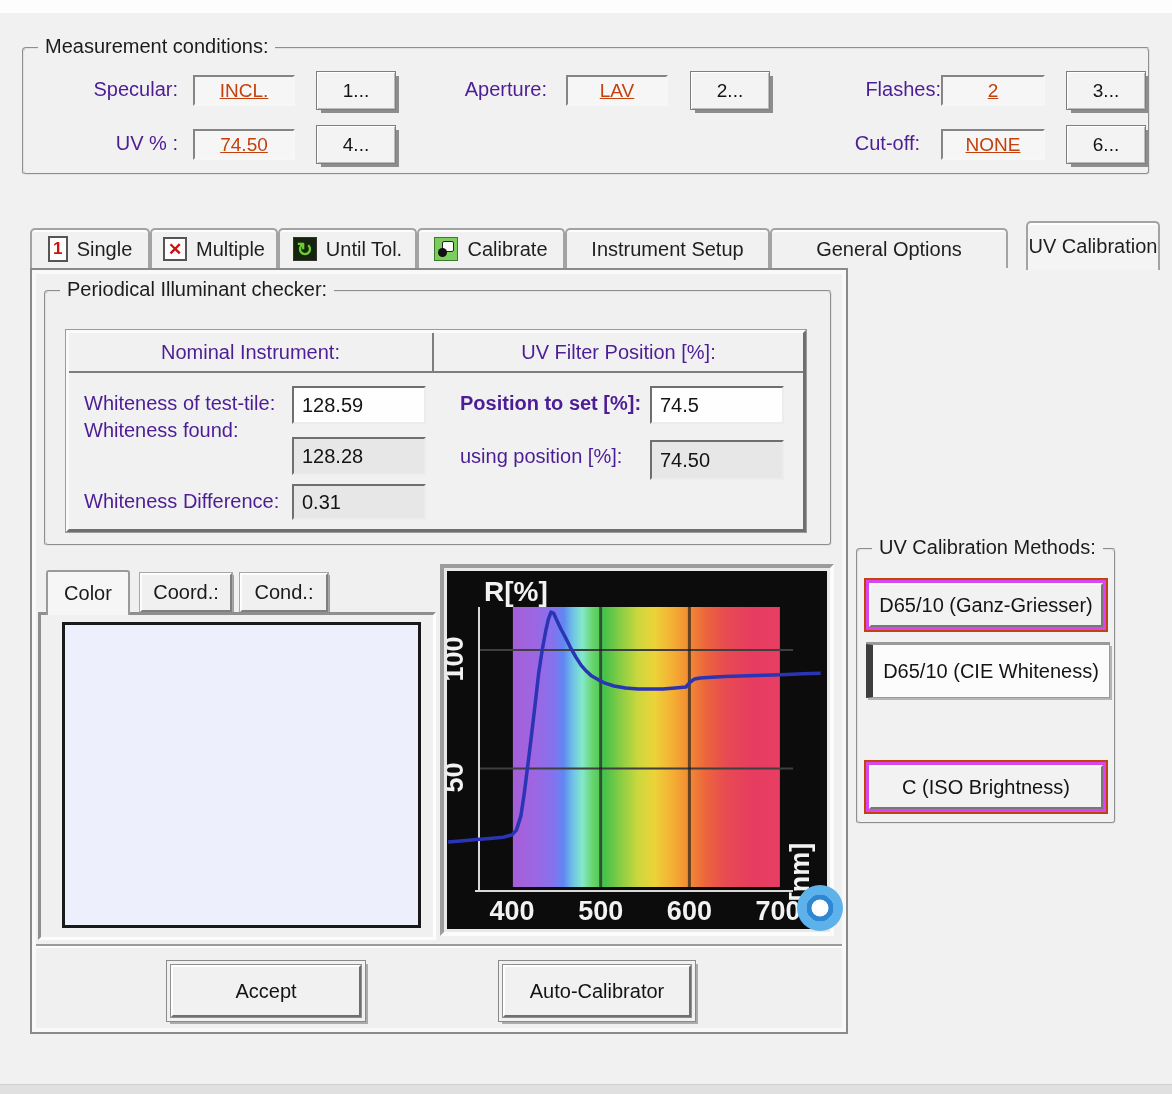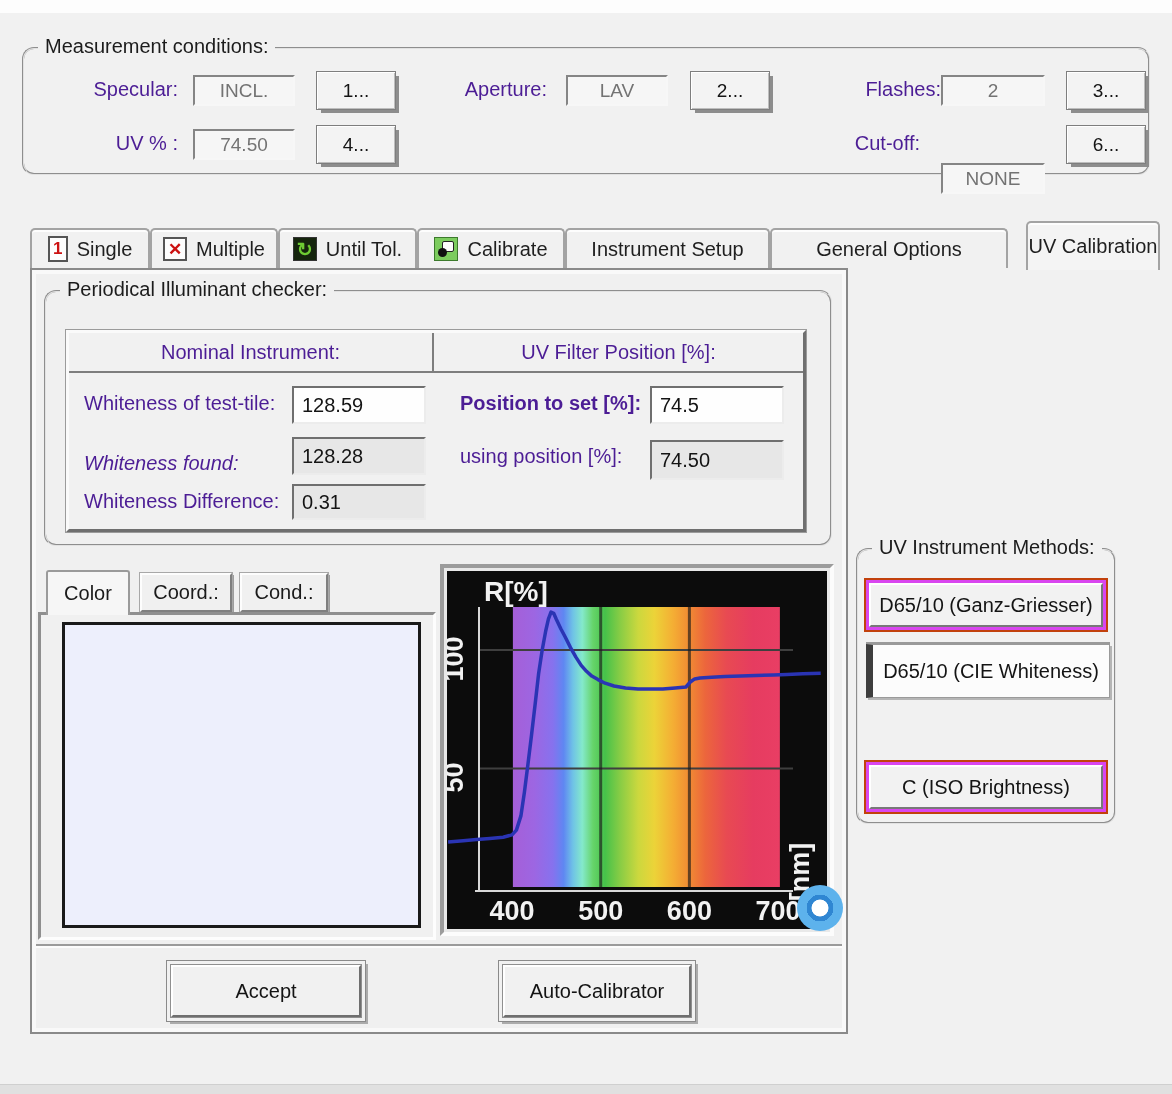--- a/index.html
+++ b/index.html
@@ -7,27 +7,27 @@
     width:1172px;height:1094px;position:relative;overflow:hidden;
     background:#f1f1f1;
     font-family:"Liberation Sans", sans-serif;
     color:#1a1a1a;
     -webkit-font-smoothing:antialiased;
   }
   .abs{position:absolute;box-sizing:border-box;}
   .lbl{font-size:20px;color:#4c1d95;white-space:nowrap;}
   .r{text-align:right;}
   
-  .groupbox{border:2px groove #e2e2e2;border-radius:12px;}
+  .groupbox{border:2px groove #e2e2e2;border-radius:4px;}
   .legend{position:absolute;top:-14px;left:14px;background:#f1f1f1;padding:0 7px;font-size:20px;color:#1c1c1c;white-space:nowrap;}
   
   .inset3d{
     border:2px solid;border-color:#858585 #f7f7f7 #f7f7f7 #858585;
-    background:#f6f6f6;text-align:center;font-size:19px;color:#737373;
-    display:flex;align-items:center;justify-content:center;
+    background:#f6f6f6;text-align:center;font-size:19px;color:#c2410c;
+    display:flex;align-items:center;justify-content:center;text-decoration:underline;
   }
   
   .mcbtn{
     background:#f3f3f3;border:1px solid #7e7e7e;
     box-shadow:4px 4px 0 -1px #8d8d8d, inset 1px 1px 0 #ffffff, inset -1px -1px 0 #bdbdbd;
     font:19px "Liberation Sans", sans-serif;color:#141414;
     display:flex;align-items:center;justify-content:center;cursor:pointer;padding:0;
   }
   
   .tab{
@@ -119,21 +119,21 @@
 
 <div class="abs lbl r" style="left:826px;top:78px;width:115px;">Flashes:</div>
 <div class="abs inset3d" style="left:941px;top:75px;width:104px;height:31px;">2</div>
 <button class="abs mcbtn" style="left:1066px;top:71px;width:80px;height:39px;">3...</button>
 
 <div class="abs lbl r" style="left:60px;top:132px;width:118px;">UV % :</div>
 <div class="abs inset3d" style="left:193px;top:129px;width:102px;height:31px;">74.50</div>
 <button class="abs mcbtn" style="left:316px;top:125px;width:80px;height:39px;">4...</button>
 
 <div class="abs lbl r" style="left:805px;top:132px;width:115px;">Cut-off:</div>
-<div class="abs inset3d" style="left:941px;top:129px;width:104px;height:31px;margin-top:34px;">NONE</div>
+<div class="abs inset3d" style="left:941px;top:129px;width:104px;height:31px;">NONE</div>
 <button class="abs mcbtn" style="left:1066px;top:125px;width:80px;height:39px;">6...</button>
 
 <div class="tab" style="left:30px;width:120px;">
   <span class="tabicon" style="width:20px;height:26px;background:#fdfdfd;border:2px solid #555;color:#cc1111;font-weight:bold;font-size:17px;">1</span>
   <span>Single</span>
 </div>
 <div class="tab" style="left:150px;width:128px;">
   <span class="tabicon" style="width:24px;height:24px;background:#fdfdfd;border:2px solid #555;color:#cc1111;font-weight:bold;font-size:17px;">✕</span>
   <span>Multiple</span>
 </div>
@@ -168,21 +168,21 @@
 <div class="abs" style="left:69px;top:333px;width:734px;height:40px;border-bottom:2px solid #7e7e7e;"></div>
 <div class="abs" style="left:432px;top:333px;width:2px;height:40px;background:#7e7e7e;"></div>
 <div class="abs lbl" style="left:69px;top:341px;width:363px;text-align:center;">Nominal Instrument:</div>
 <div class="abs lbl" style="left:434px;top:341px;width:369px;text-align:center;">UV Filter Position [%]:</div>
 
 <div class="abs lbl" style="left:84px;top:392px;">Whiteness of test-tile:</div>
 <input class="abs fld white" style="left: 292px; top: 386px; width: 134px; height: 38px;" value="128.59">
 <div class="abs lbl" style="left:460px;top:392px;font-weight:bold;">Position to set [%]:</div>
 <input class="abs fld white" style="left: 650px; top: 386px; width: 134px; height: 38px;" value="74.5">
 
-<div class="abs lbl" style="left:84px;top:452px;font-style:italic;">Whiteness found:</div>
+<div class="abs lbl" style="left:84px;top:419px;">Whiteness found:</div>
 <input class="abs fld gray" style="left: 292px; top: 437px; width: 134px; height: 38px;" readonly="" value="128.28">
 <div class="abs lbl" style="left:460px;top:445px;">using position [%]:</div>
 <input class="abs fld gray" style="left: 650px; top: 440px; width: 134px; height: 40px;" readonly="" value="74.50">
 
 <div class="abs lbl" style="left:84px;top:490px;">Whiteness Difference:</div>
 <input class="abs fld gray" style="left: 292px; top: 484px; width: 134px; height: 36px;" readonly="" value="0.31">
 
 <div class="rtab active" style="left:46px;width:84px;">
   <span>Color</span>
 </div>
@@ -237,21 +237,21 @@
         <text x="242.4" y="349" fill="#f2f2f2" font-family="Liberation Sans, sans-serif" font-size="27" font-weight="600" text-anchor="middle">600</text>
         <text x="331.1" y="349" fill="#f2f2f2" font-family="Liberation Sans, sans-serif" font-size="27" font-weight="600" text-anchor="middle">700</text>
         <text x="362" y="301" fill="#f2f2f2" font-family="Liberation Sans, sans-serif" font-size="27" font-weight="600" text-anchor="middle" transform="rotate(-90 362 301)">[nm]</text>
       </svg>
   </div>
 </div>
 
 <div class="abs touchring" style="left:797px;top:885px;z-index:9;"></div>
 
 <div class="abs groupbox" style="left:856px;top:548px;width:260px;height:276px;background:#f1f1f1;">
-  <span class="legend">UV Instrument Methods:</span>
+  <span class="legend">UV Calibration Methods:</span>
 </div>
 <div class="abs mframe" style="left:864px;top:578px;width:244px;height:54px;">
   <button class="mbtn">D65/10 (Ganz-Griesser)</button>
 </div>
 <div class="abs mframe selected" style="left:866px;top:642px;width:244px;height:56px;">
   <button class="mbtn">D65/10 (CIE Whiteness)</button>
 </div>
 <div class="abs mframe" style="left:864px;top:760px;width:244px;height:54px;">
   <button class="mbtn">C (ISO Brightness)</button>
 </div>

